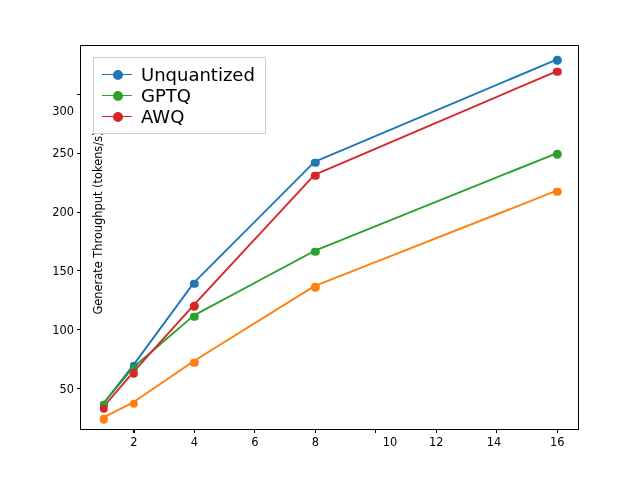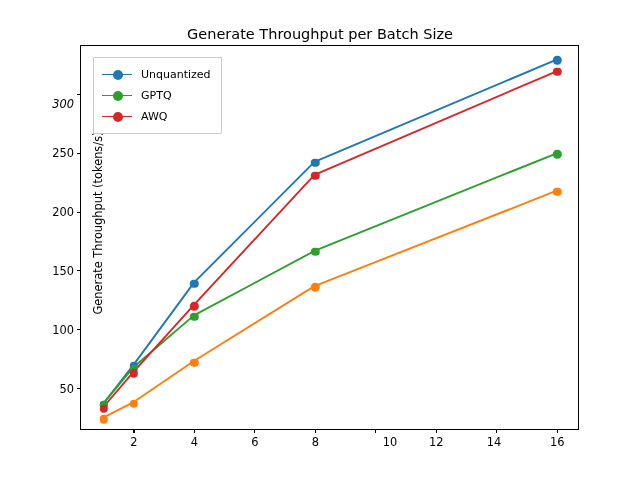--- a/index.html
+++ b/index.html
@@ -92,35 +92,34 @@
     flex:none;
   }
   .legend-swatch .lline {
     position:absolute; left:0; top:5px;
     width:30px; height:1.9px;
   }
   .legend-swatch .ldot {
     position:absolute; left:11px; top:1px;
     width:10px; height:10px; border-radius:50%;
   }
-  .legend-text { font-size:11px; color:#000; white-space:nowrap; }
+  .legend-text { font-size:18px; color:#000; white-space:nowrap; }
 
   .marker {
     position:absolute;
     width:8.4px; height:8.4px;
     border-radius:50%;
     transform:translate(-50%,-50%);
   }
 </style>
 </head>
 <body>
 
 <div id="figure">
 
-  <div id="chart-title">Generate Throughput per Batch Size</div>
 
   <div id="plot-area">
 
     <svg id="svg-lines" viewBox="0 0 499 385" preserveAspectRatio="none">
         <polyline points="22.68,359.10 52.92,320.24 113.41,237.83 234.38,116.56 476.32,14.13" fill="none" stroke="#1f77b4" stroke-width="1.9" stroke-linejoin="round" stroke-linecap="round"></polyline>
         <polyline points="22.68,373.23 52.92,357.92 113.41,316.71 234.38,241.36 476.32,145.99" fill="none" stroke="#ff7f0e" stroke-width="1.9" stroke-linejoin="round" stroke-linecap="round"></polyline>
         <polyline points="22.68,359.10 52.92,322.60 113.41,270.80 234.38,206.04 476.32,108.32" fill="none" stroke="#2ca02c" stroke-width="1.9" stroke-linejoin="round" stroke-linecap="round"></polyline>
         <polyline points="22.68,362.63 52.92,327.31 113.41,260.20 234.38,129.51 476.32,25.90" fill="none" stroke="#d62728" stroke-width="1.9" stroke-linejoin="round" stroke-linecap="round"></polyline>
       </svg>
 
@@ -130,21 +129,21 @@
         <div class="ytick" style="top: 342.615px;">50</div>
         <div class="ytickmark" style="top: 342.115px;"></div>
         <div class="ytick" style="top: 283.746px;">100</div>
         <div class="ytickmark" style="top: 283.246px;"></div>
         <div class="ytick" style="top: 224.878px;">150</div>
         <div class="ytickmark" style="top: 224.378px;"></div>
         <div class="ytick" style="top: 166.009px; text-align: center;">200</div>
         <div class="ytickmark" style="top: 165.509px;"></div>
         <div class="ytick" style="top: 107.141px;">250</div>
         <div class="ytickmark" style="top: 106.641px;"></div>
-        <div class="ytick" style="top: 58px; font-style: italic;">300</div>
+        <div class="ytick" style="top: 65px;">300</div>
         <div class="ytickmark" style="top: 47.7722px;"></div>
       </div>
     <div id="x-ticks">
         <div class="xtick" style="left: 52.9242px;">2</div>
         <div class="xtickmark" style="left: 52.4242px;"></div>
         <div class="xtick" style="left: 113.409px;">4</div>
         <div class="xtickmark" style="left: 112.909px;"></div>
         <div class="xtick" style="left: 173.894px;">6</div>
         <div class="xtickmark" style="left: 173.394px;"></div>
         <div class="xtick" style="left: 234.379px;">8</div>

